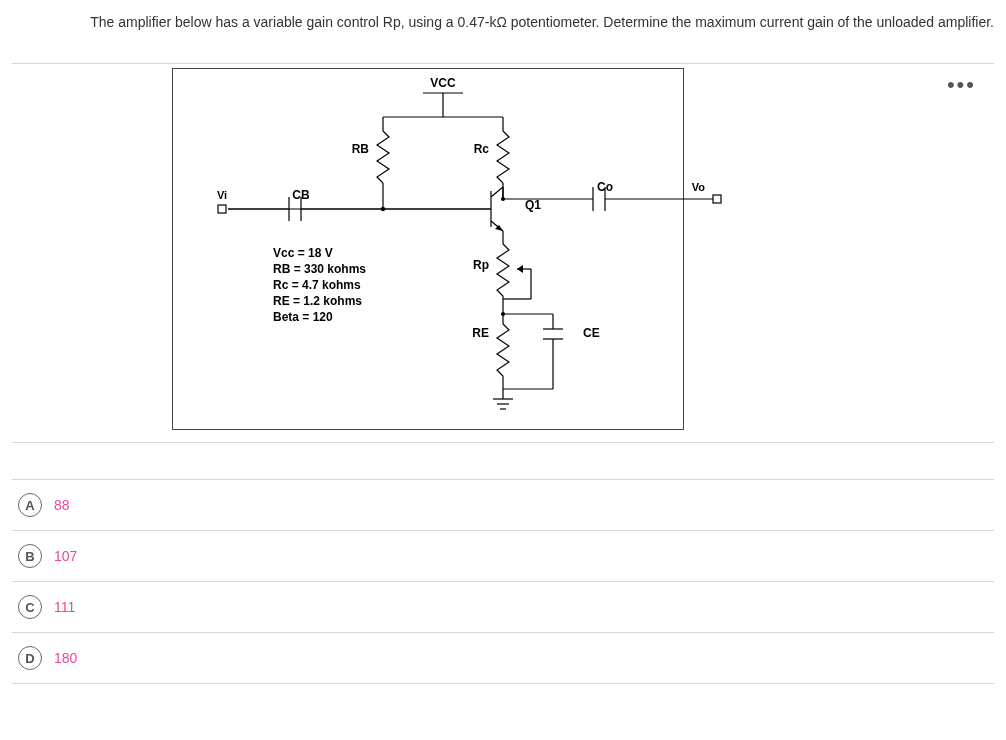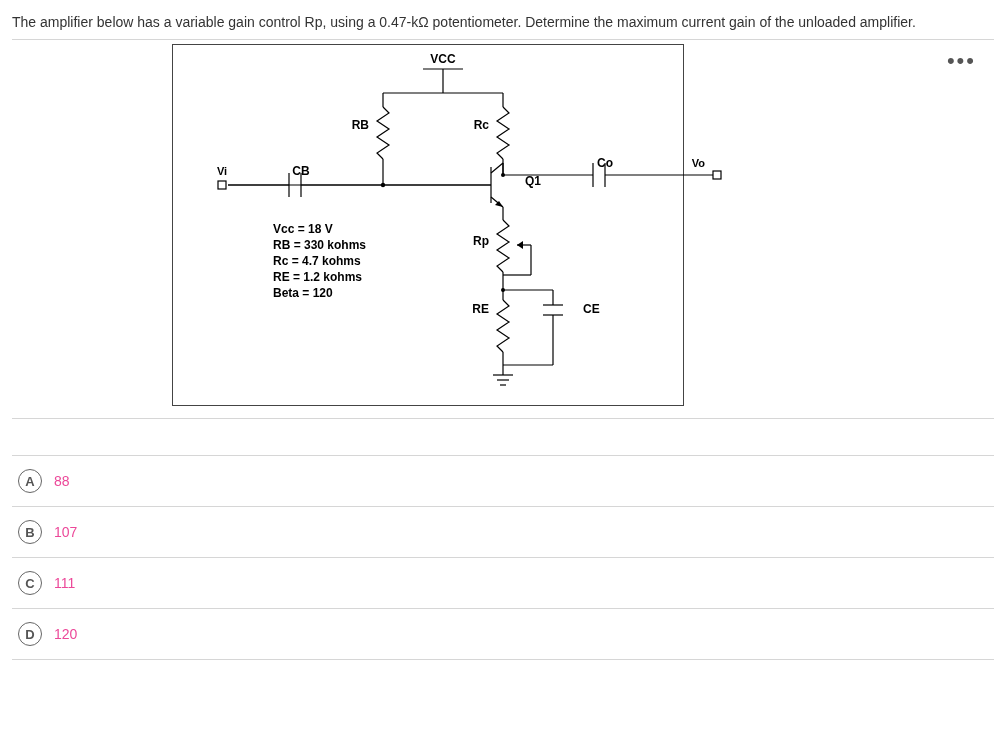--- a/index.html
+++ b/index.html
@@ -7,21 +7,22 @@
     margin: 0;
     padding: 12px;
     font-family: Arial, Helvetica, sans-serif;
     font-size: 14px;
     color: #333;
     background: #fff;
     width: 1006px;
   }
   .question-text {
     line-height: 1.5;
-    margin-bottom: 6px;
+    margin-bottom: 30px;
+    text-align: right;
   }
   .diagram-row {
     border-top: 1px solid #d6d6d6;
     border-bottom: 1px solid #d6d6d6;
     padding: 4px 0 12px 0;
     position: relative;
     margin-bottom: 36px;
   }
   .dots {
     position: absolute;
@@ -173,15 +174,15 @@
   <div class="option">
     <div class="option-letter">B</div>
     <div class="option-text">107</div>
   </div>
   <div class="option">
     <div class="option-letter">C</div>
     <div class="option-text">111</div>
   </div>
   <div class="option">
     <div class="option-letter">D</div>
-    <div class="option-text">120</div>
+    <div class="option-text">180</div>
   </div>
 </div>
 
 </body></html>

